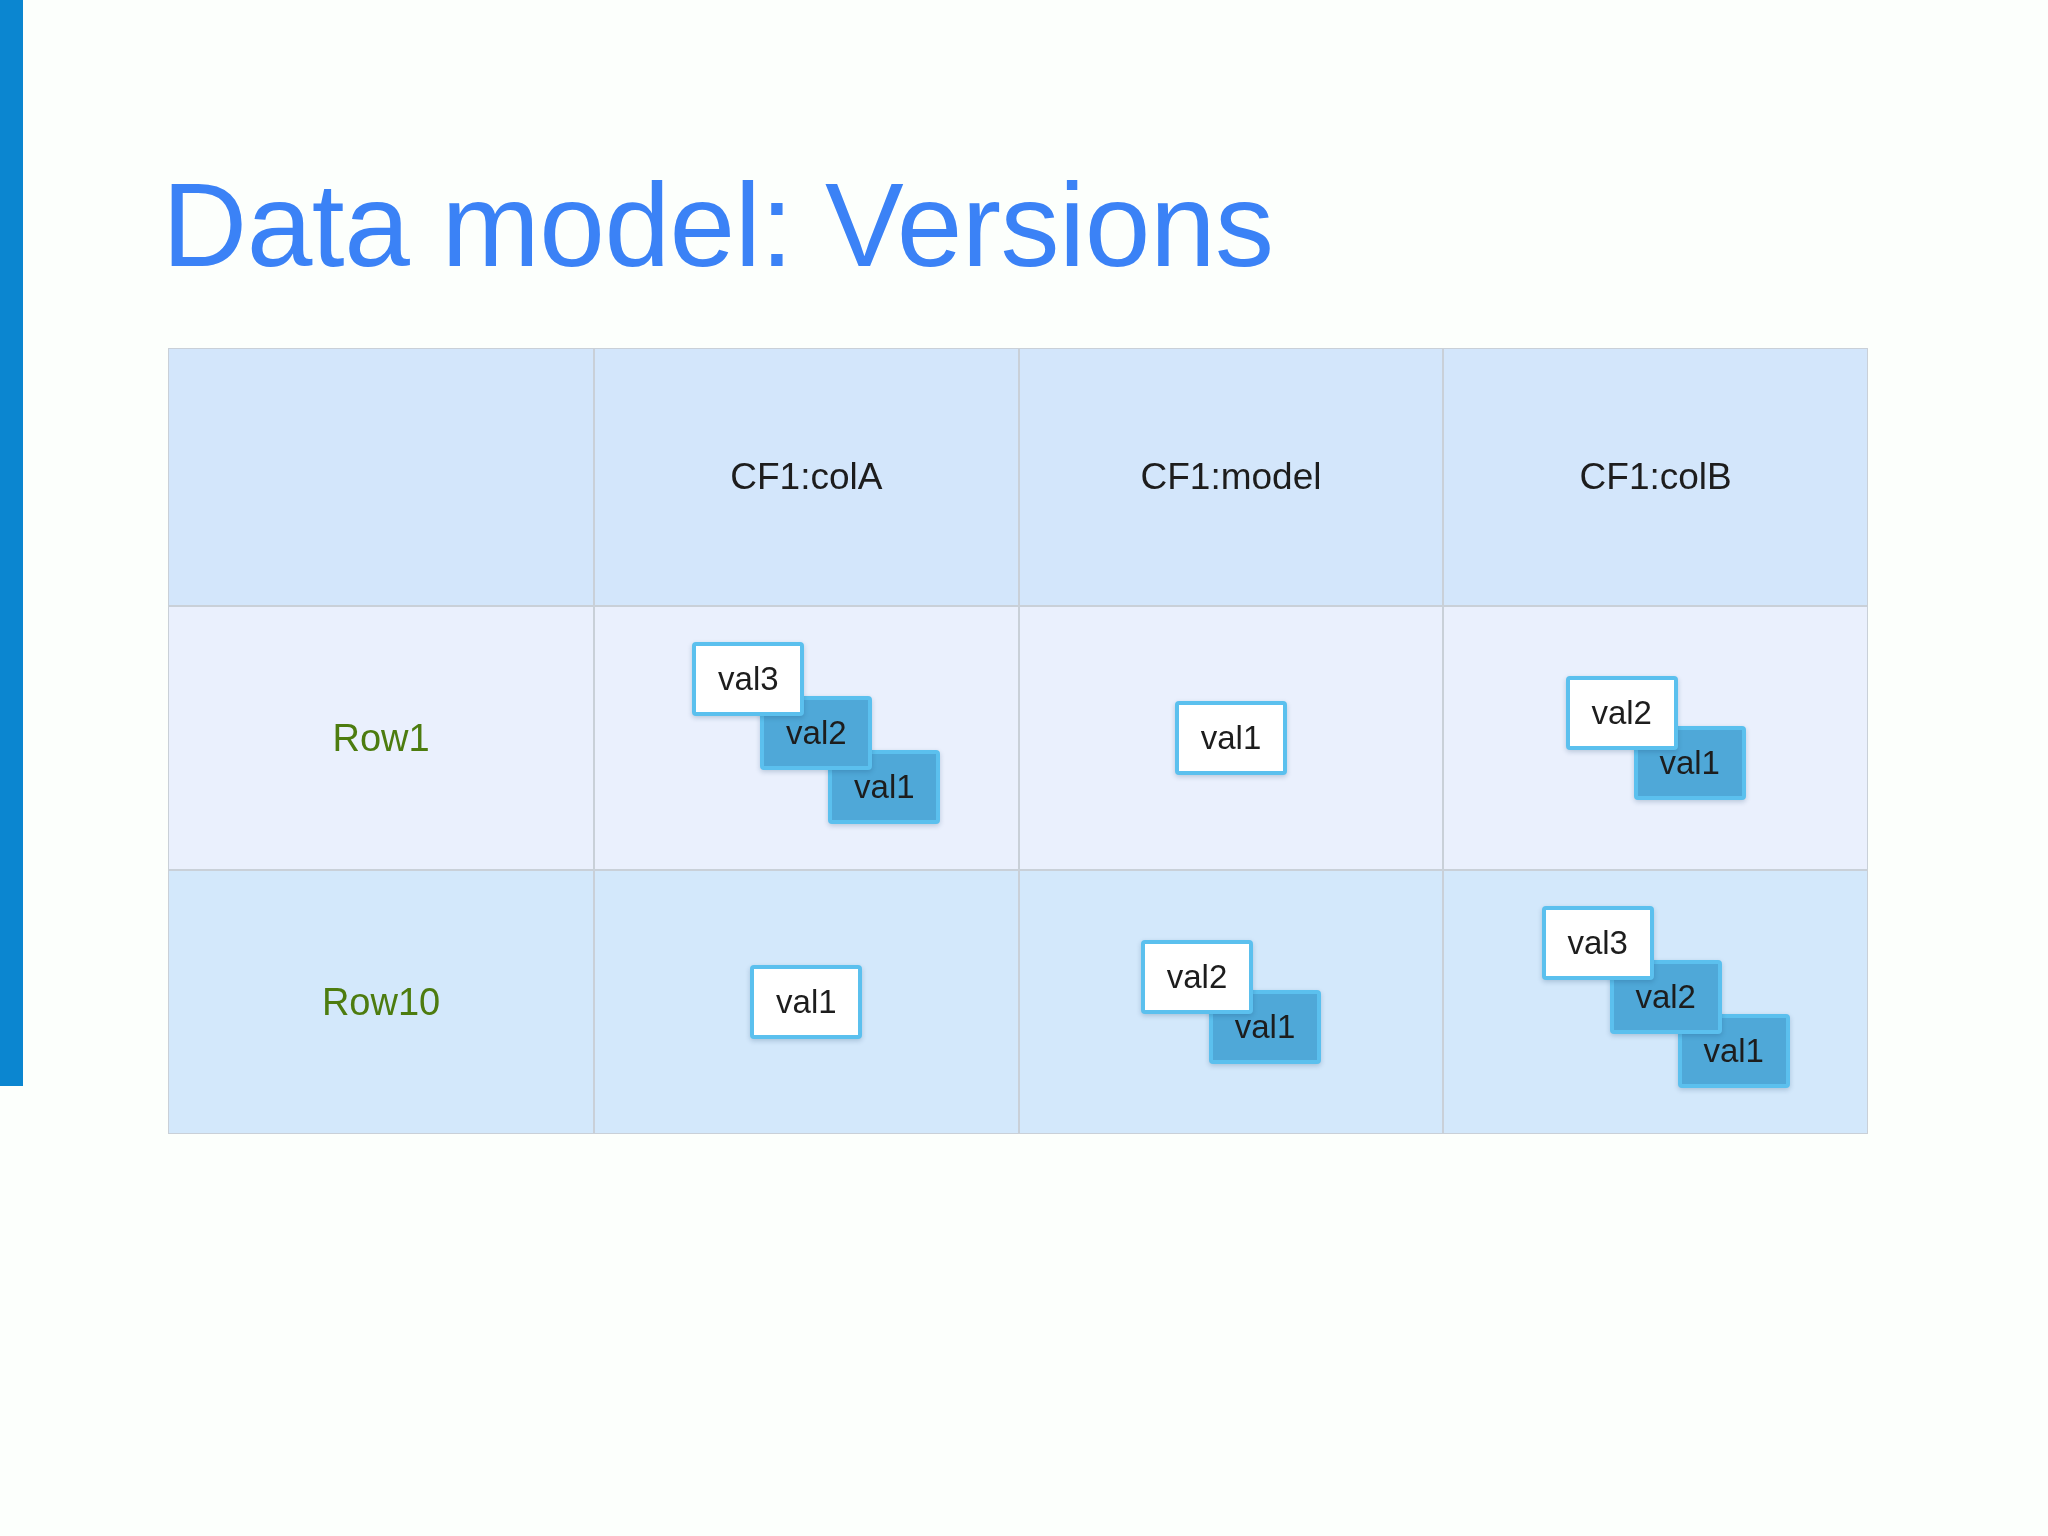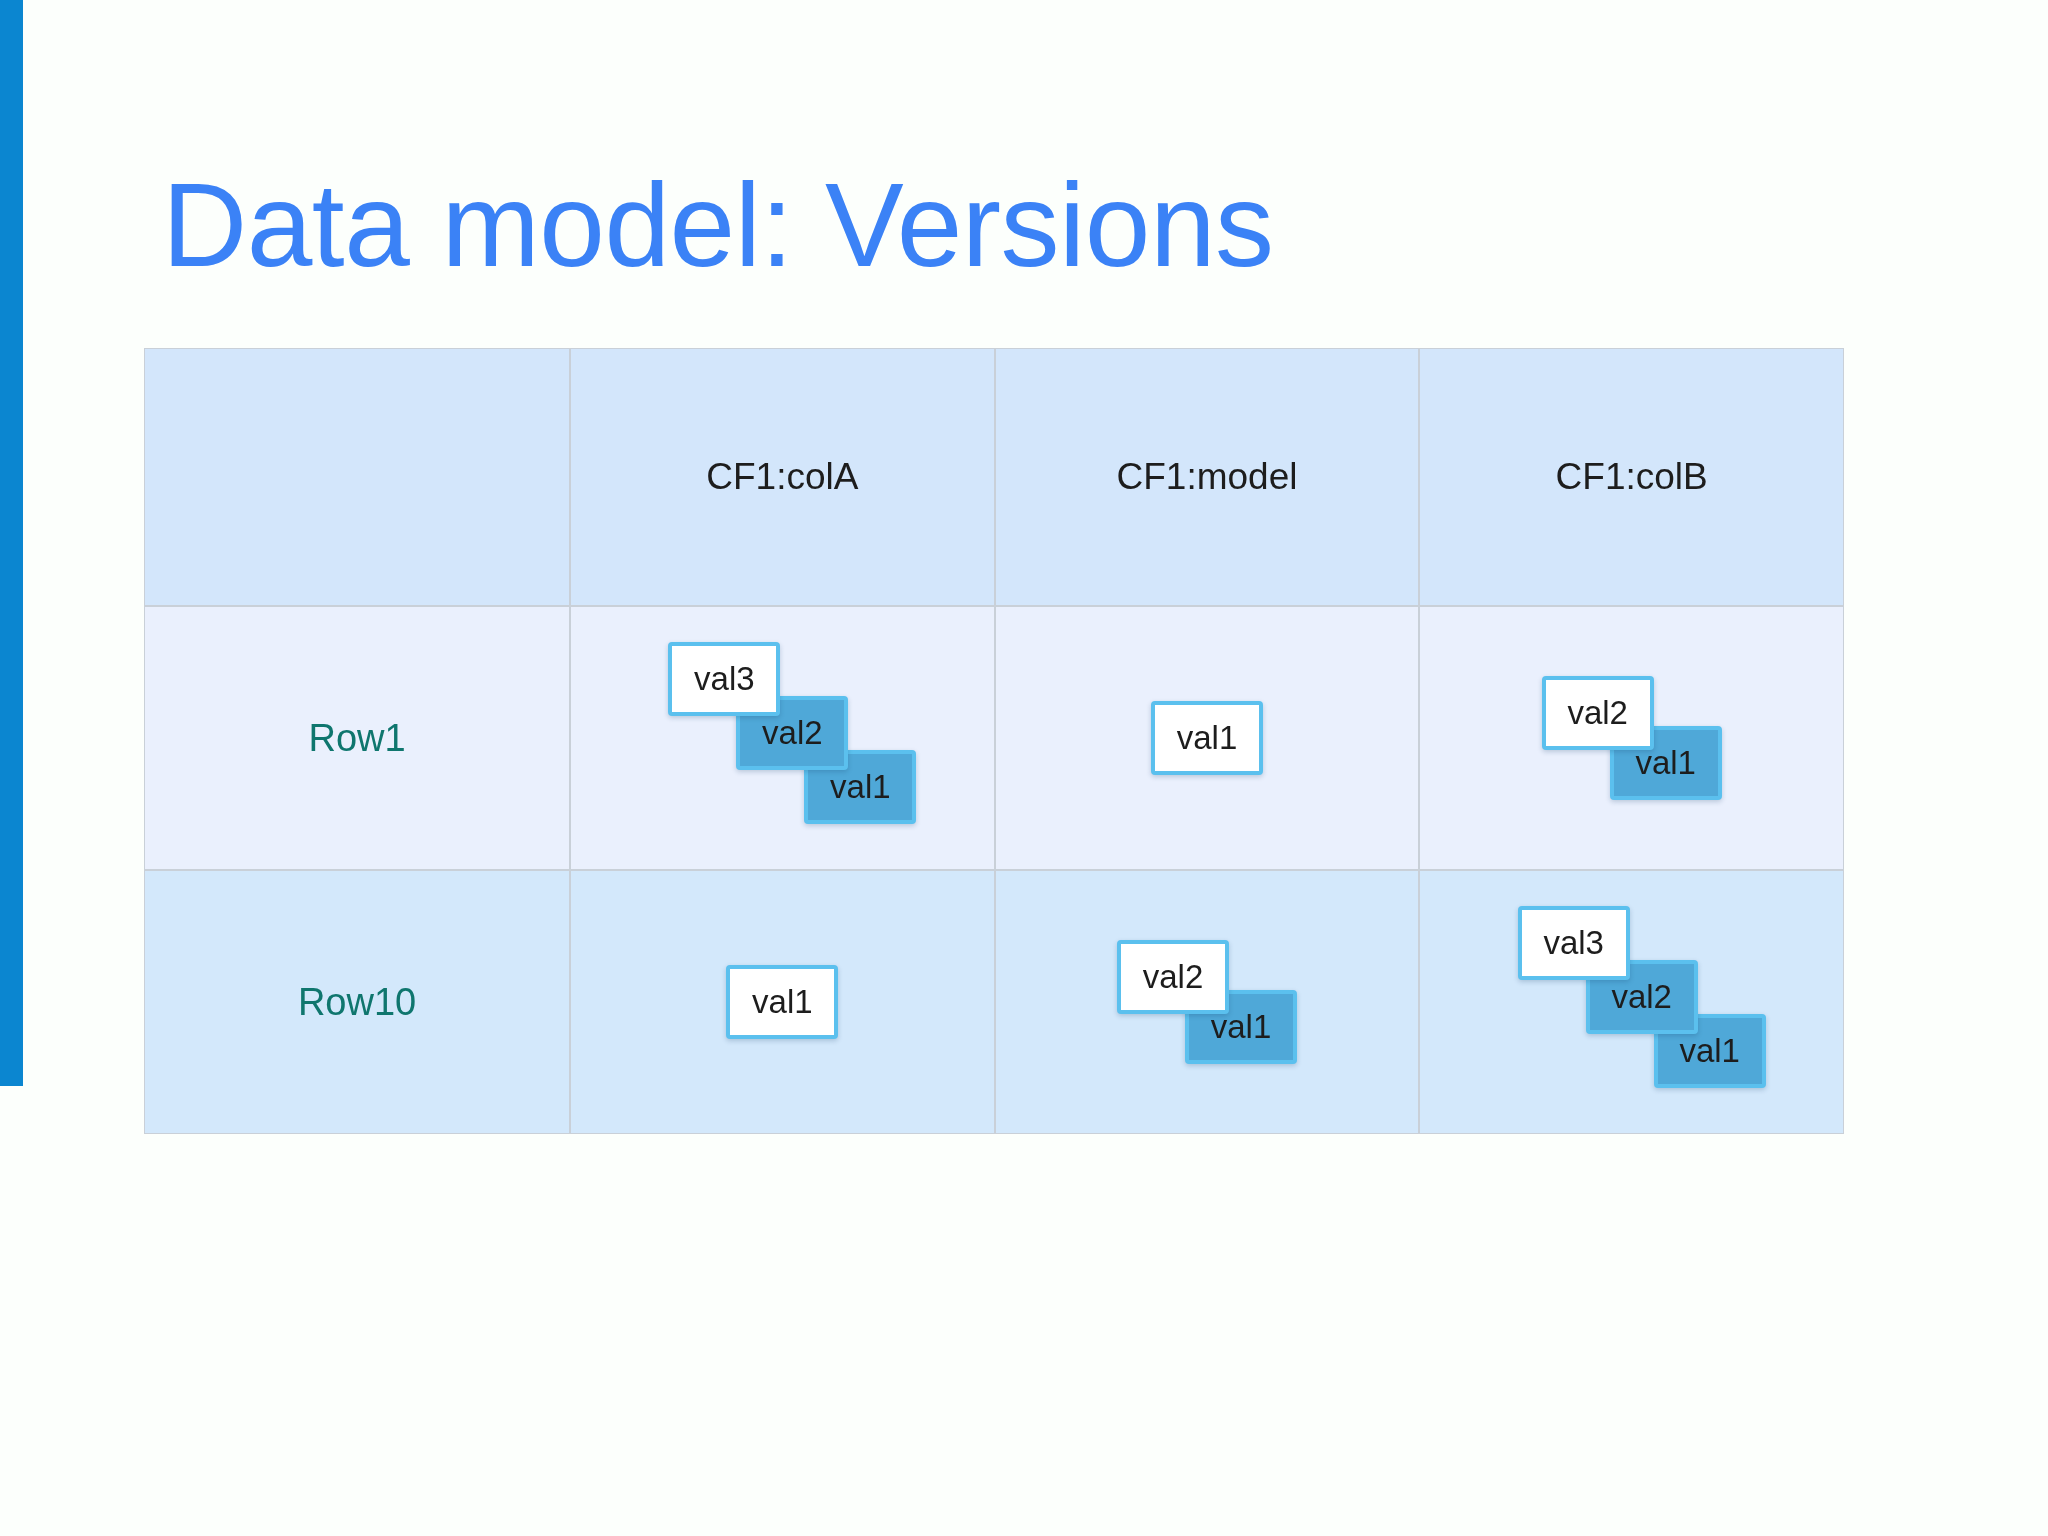--- a/index.html
+++ b/index.html
@@ -34,21 +34,21 @@
     line-height: 1.1;
     color: #3b82f6;
     font-weight: 400;
     letter-spacing: -0.5px;
     white-space: nowrap;
   }
 
   
   #data-table {
     position: absolute;
-    left: 144px;
+    left: 168px;
     top: 348px;
     width: 1700px;
     border-collapse: separate;
     border-spacing: 0;
     table-layout: fixed;
   }
   #data-table col.c-label { width: 426px; }
   #data-table col.c-data  { width: 424.6px; }
 
   #data-table th, #data-table td {
@@ -74,21 +74,21 @@
   
   .body-row td {
     height: 262px;
     position: relative;
   }
   .row-light td { background: #eaf0fd; }
   .row-dark  td { background: #d3e8fb; }
 
   .row-label {
     font-size: 38px;
-    color: #0f766e;
+    color: #4d7c0f;
     text-align: center;
   }
 
   
   .stack {
     position: relative;
     width: 100%;
     height: 100%;
   }
   .card {

